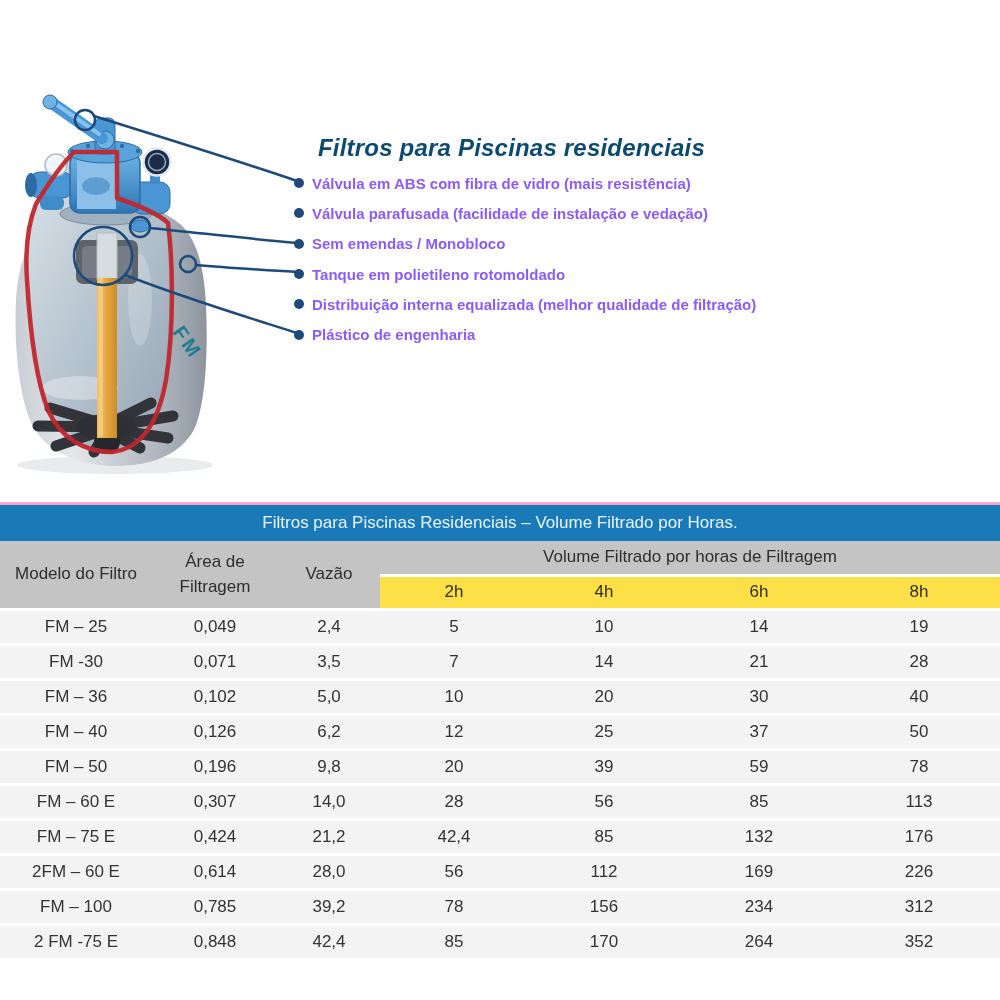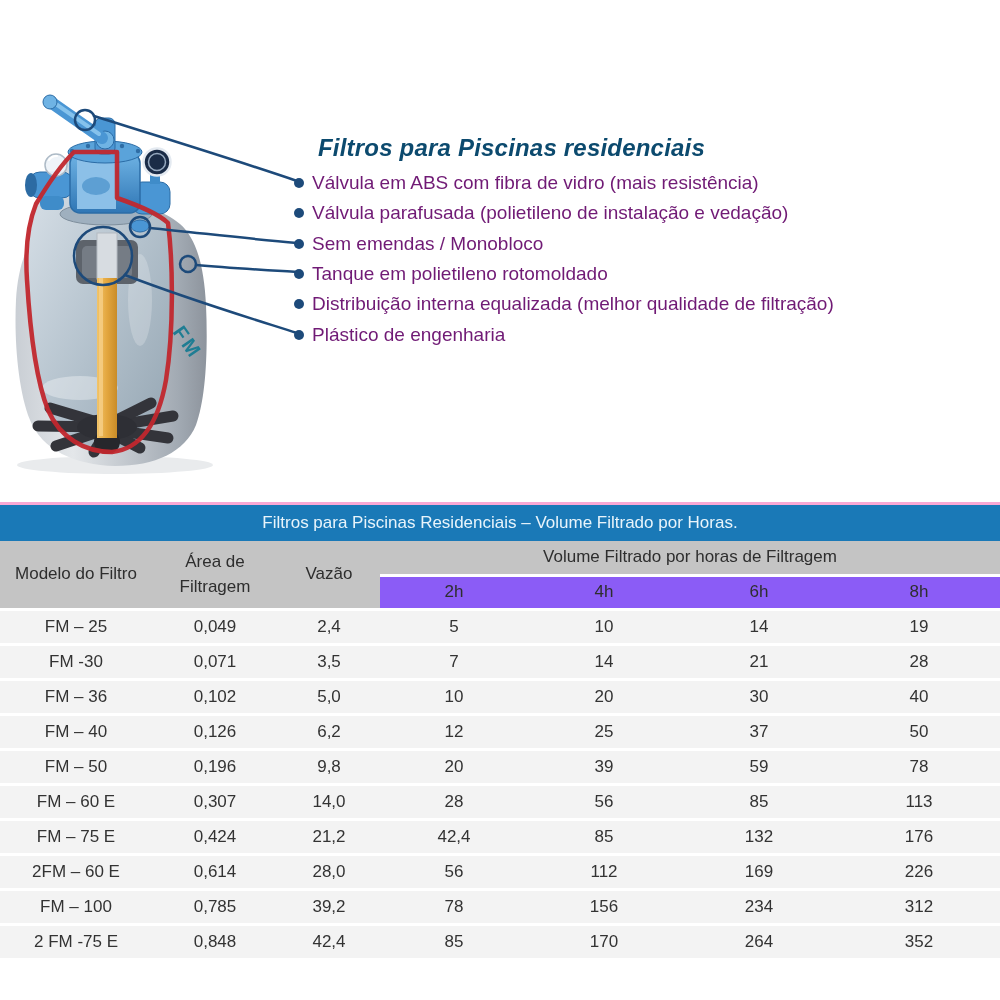--- a/index.html
+++ b/index.html
@@ -17,21 +17,21 @@
     position:absolute; left:318px; top:134px;
     font-size:24px; font-weight:bold; font-style:italic;
     color:#0c4a6e; letter-spacing:0.2px; white-space:nowrap;
   }
   ul.features {
     position:absolute; left:294px; top:168px;
     margin:0; padding:0; list-style:none;
   }
   ul.features li {
     display:flex; align-items:center; height:30.3px;
-    font-size:19px; font-weight:400; color:#701a75; white-space:nowrap;
+    font-size:15px; font-weight:700; color:#8b5cf6; white-space:nowrap;
   }
   ul.features .dot {
     flex:none; width:10px; height:10px; border-radius:50%;
     background:#1d4a7a; margin-right:8px;
   }
 
   
   .table-section { width:1000px; }
   .table-title {
     height:39px; background:#1a79b7; border-top:3px solid #f9a8d4;
@@ -45,21 +45,21 @@
   table.grid col.c1{width:15.2%} table.grid col.c2{width:12.6%}
   table.grid col.c3{width:10.2%} table.grid col.c4{width:14.8%}
   table.grid col.c5{width:15.2%} table.grid col.c6{width:15.8%}
   table.grid col.c7{width:16.2%}
   table.grid th {
     background:#c4c4c4; font-weight:normal; font-size:17px; color:#2e2e2e;
     text-align:center; line-height:1.45; padding:0 4px;
     border-bottom:3px solid #ffffff;
   }
   table.grid thead tr.top-row th { height:36px; }
-  table.grid thead tr.hours-row th { height:34px; background:#8b5cf6;margin-top:36px; }
+  table.grid thead tr.hours-row th { height:34px; background:#fde047;margin-top:36px; }
   table.grid tbody td {
     background:#f3f3f3; height:35px; border-bottom:3px solid #ffffff;
     text-align:center; font-size:17px; color:#333333; padding:0 4px;
   }
 </style>
 </head>
 <body>
 
 <div class="hero">
 
@@ -174,21 +174,21 @@
   </svg>
 
   <div class="hero-title">Filtros para Piscinas residenciais</div>
   <ul class="features">
       <li>
         <span class="dot"></span>
         <span>Válvula em ABS com fibra de vidro (mais resistência)</span>
       </li>
       <li>
         <span class="dot"></span>
-        <span>Válvula parafusada (polietileno de instalação e vedação)</span>
+        <span>Válvula parafusada (facilidade de instalação e vedação)</span>
       </li>
       <li>
         <span class="dot"></span>
         <span>Sem emendas / Monobloco</span>
       </li>
       <li>
         <span class="dot"></span>
         <span>Tanque em polietileno rotomoldado</span>
       </li>
       <li>

